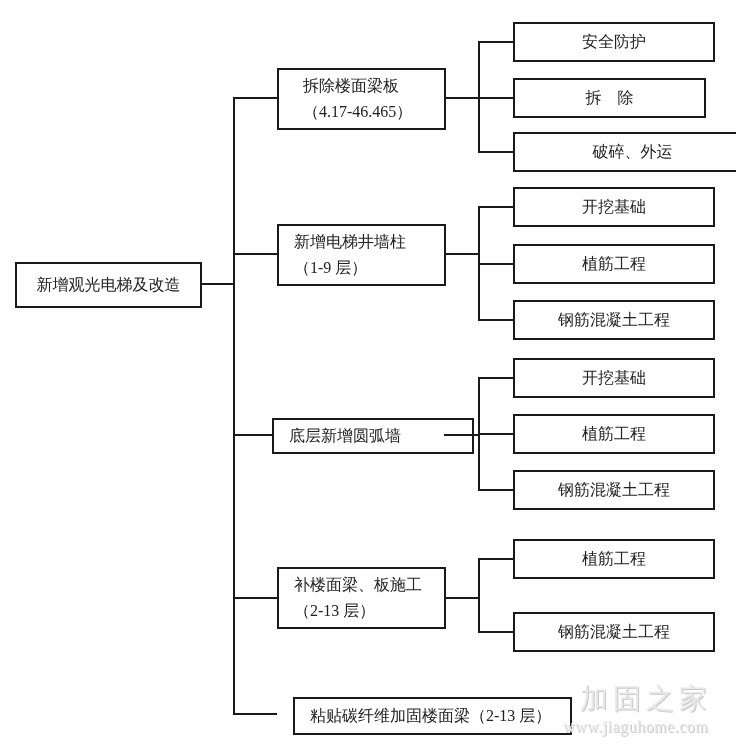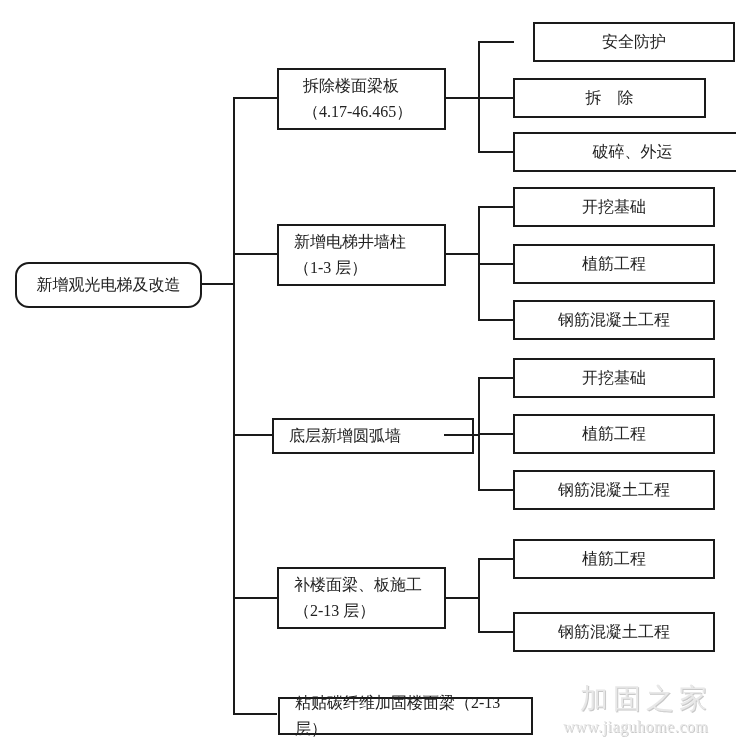--- a/index.html
+++ b/index.html
@@ -64,21 +64,21 @@
     font-size: 16px;
     letter-spacing: 0.5px;
     line-height: 18px;
   }
 </style>
 </head>
 <body>
 
 <div id="canvas">
 
-  <div class="node root-node" style="left:15px; top:262px; width:187px; height:46px;border-radius:14px;">
+  <div class="node root-node" style="left:15px; top:262px; width:187px; height:46px;">
     <span>新增观光电梯及改造</span>
   </div>
 
   <div class="line h-line" style="left:202px; top:283px; width:31px;"></div>
   <div class="line v-line" style="left:233px; top:97px; height:618px;"></div>
 
   <div class="line h-line" style="left:233px; top:97px;  width:44px;"></div>
   <div class="line h-line" style="left:233px; top:253px; width:44px;"></div>
   <div class="line h-line" style="left:233px; top:434px; width:44px;"></div>
   <div class="line h-line" style="left:233px; top:597px; width:44px;"></div>
@@ -86,33 +86,33 @@
 
   <div class="node branch-node" style="left:277px; top:68px; width:169px; height:62px;padding-left:24px;">
     <span>拆除楼面梁板</span>
     <span>（4.17-46.465）</span>
   </div>
   <div class="line h-line" style="left:444px; top:97px; width:36px;"></div>
   <div class="line v-line" style="left:478px; top:41px; height:112px;"></div>
   <div class="line h-line" style="left:478px; top:41px;  width:36px;"></div>
   <div class="line h-line" style="left:478px; top:97px;  width:36px;"></div>
   <div class="line h-line" style="left:478px; top:151px; width:36px;"></div>
-  <div class="node leaf-node" style="left:513px; top:22px;  width:202px; height:40px;margin-left:20px;">
+  <div class="node leaf-node" style="left:513px; top:22px;  width:202px; height:40px;">
     <span>安全防护</span>
   </div>
   <div class="node leaf-node" style="left:513px; top:78px;  width:193px; height:40px;">
     <span>拆　除</span>
   </div>
   <div class="node leaf-node" style="left:513px; top:132px; width:239px; height:40px;">
     <span>破碎、外运</span>
   </div>
 
   <div class="node branch-node" style="left:277px; top:224px; width:169px; height:62px;">
     <span>新增电梯井墙柱</span>
-    <span>（1-3 层）</span>
+    <span>（1-9 层）</span>
   </div>
   <div class="line h-line" style="left:444px; top:253px; width:36px;"></div>
   <div class="line v-line" style="left:478px; top:206px; height:115px;"></div>
   <div class="line h-line" style="left:478px; top:206px; width:36px;"></div>
   <div class="line h-line" style="left:478px; top:263px; width:36px;"></div>
   <div class="line h-line" style="left:478px; top:319px; width:36px;"></div>
   <div class="node leaf-node" style="left:513px; top:187px; width:202px; height:40px;">
     <span>开挖基础</span>
   </div>
   <div class="node leaf-node" style="left:513px; top:244px; width:202px; height:40px;">
@@ -148,20 +148,20 @@
   <div class="line v-line" style="left:478px; top:558px; height:75px;"></div>
   <div class="line h-line" style="left:478px; top:558px; width:36px;"></div>
   <div class="line h-line" style="left:478px; top:631px; width:36px;"></div>
   <div class="node leaf-node" style="left:513px; top:539px; width:202px; height:40px;">
     <span>植筋工程</span>
   </div>
   <div class="node leaf-node" style="left:513px; top:612px; width:202px; height:40px;">
     <span>钢筋混凝土工程</span>
   </div>
 
-  <div class="node branch-node" style="left:278px; top:697px; width:255px; height:38px; ">
+  <div class="node branch-node" style="left:293px; top:697px; width:279px; height:38px; ">
     <span>粘贴碳纤维加固楼面梁（2-13 层）</span>
   </div>
 
   <div class="watermark watermark-title" style="left:580px; top:684px;">加固之家</div>
   <div class="watermark watermark-url" style="left:563px; top:718px;">www.jiaguhome.com</div>
 
 </div>
 
 </body></html>

